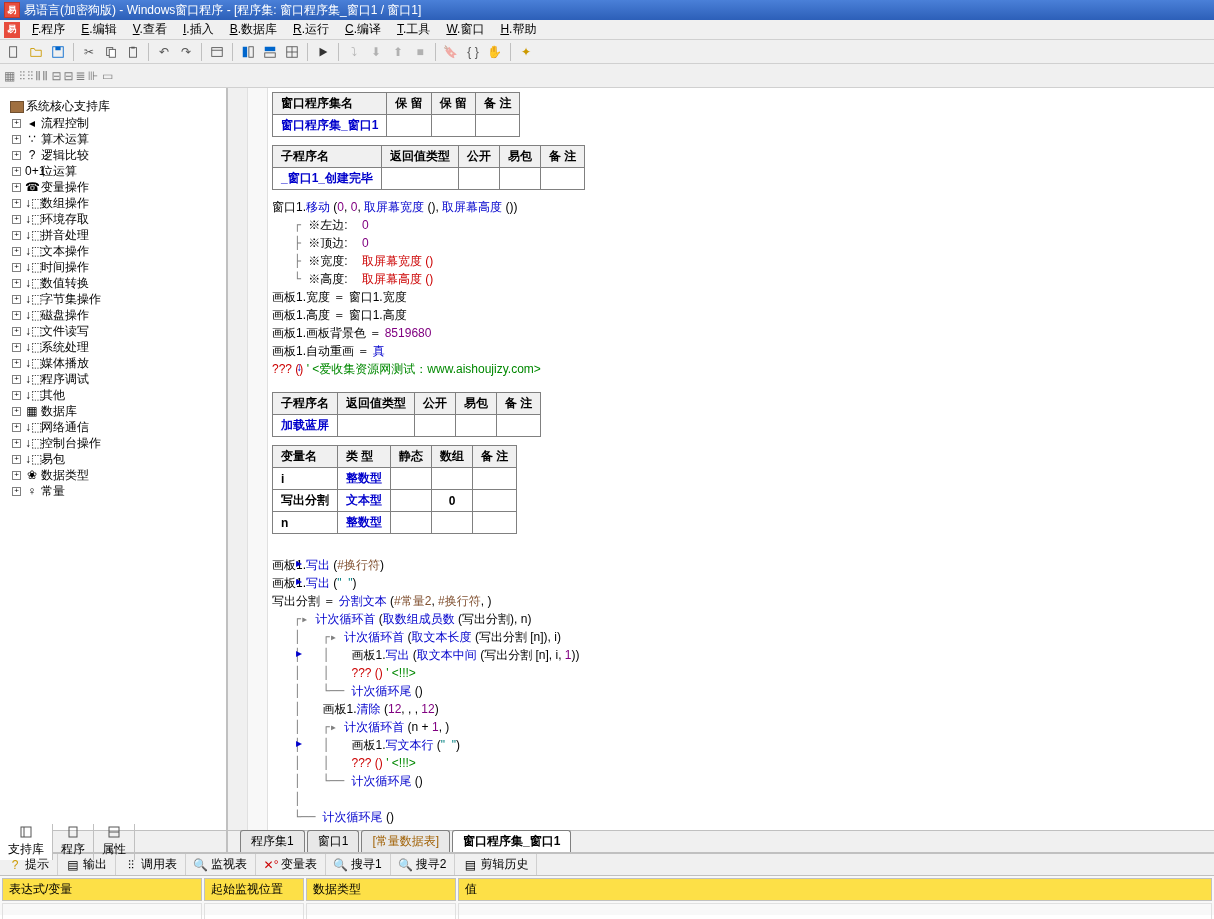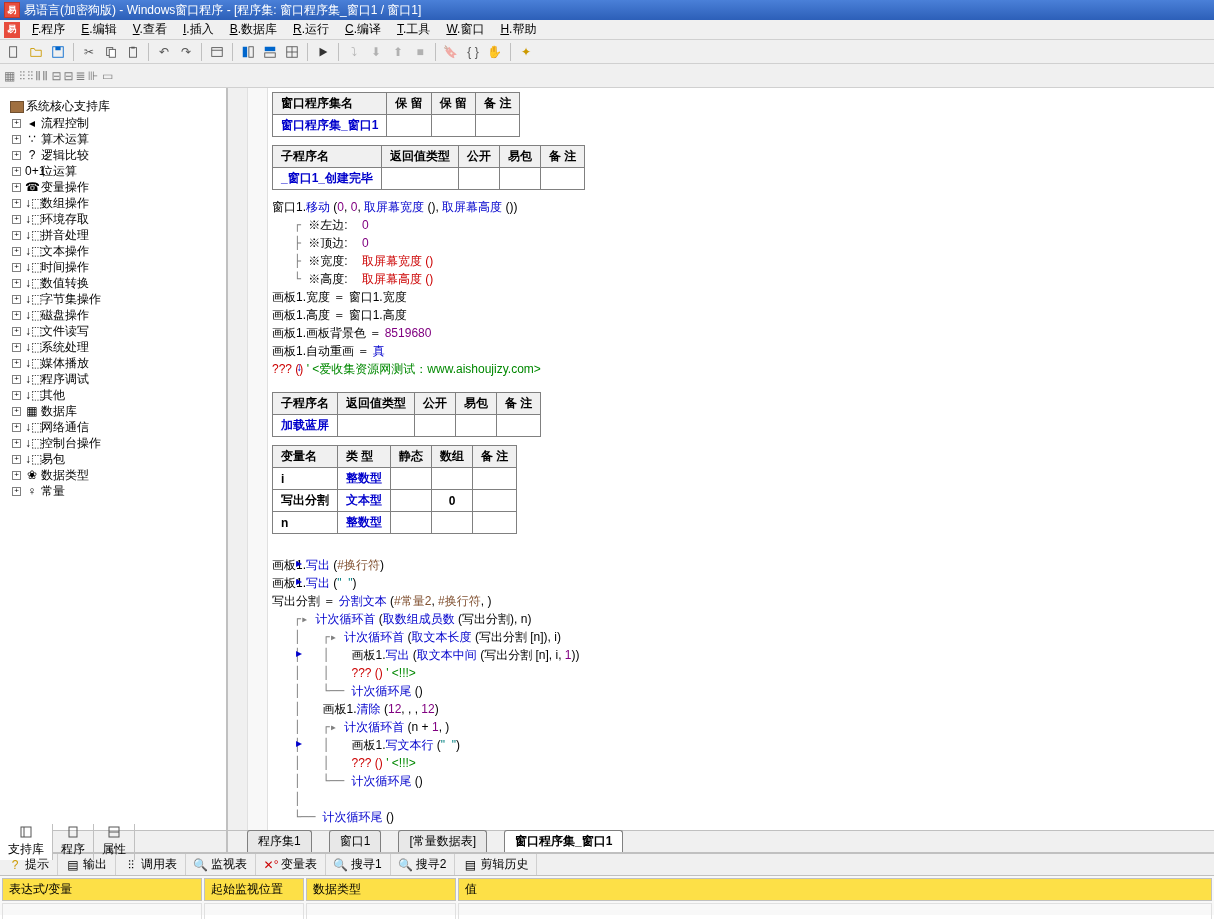--- a/index.html
+++ b/index.html
@@ -35,24 +35,24 @@
 table.grid th, table.grid td { border: 1px solid #808080; padding: 2px 8px; text-align: left; font-weight: bold; }
 table.grid th { background: #f0f0f0; }
 .blue { color: #0000cc; }
 .red { color: #cc0000; }
 .green { color: #008800; }
 .purple { color: #800080; }
 .teal { color: #008080; }
 .brown { color: #805030; }
 .code-line { line-height: 18px; white-space: pre; font-family: "Microsoft YaHei", monospace; }
 .tree-guide { color: #808080; font-family: monospace; }
-.content-tabs { height: 22px; border-top: 1px solid #c0c0c0; display: flex; align-items: flex-end; background: #f0f0f0; padding-left: 19px; gap: 15px; }
+.content-tabs { height: 22px; border-top: 1px solid #c0c0c0; display: flex; align-items: flex-end; background: #f0f0f0; padding-left: 12px; }
 .ctab { padding: 2px 10px; border: 1px solid #808080; border-bottom: none; background: #e8e8e8; margin-right: 2px; cursor: pointer; border-radius: 3px 3px 0 0; }
 .ctab.active { background: #fff; font-weight: bold; }
-.ctab.highlight { color: #000000; }
+.ctab.highlight { color: #a16207; }
 .bottom-panel { height: 63px; border-top: 2px solid #c0c0c0; background: #f8f8f8; }
 .bottom-tabs { height: 22px; display: flex; align-items: center; border-bottom: 1px solid #c0c0c0; background: #f0f0f0; }
 .btab { padding: 2px 8px; display: flex; align-items: center; gap: 3px; cursor: pointer; border-right: 1px solid #d0d0d0; }
 .btab .bicon { width: 14px; height: 14px; display: flex; align-items: center; justify-content: center; }
 .watch-table { width: 100%; }
 .watch-table th { border: 1px solid #c0c0c0; background: #fde047; text-align: left; padding: 2px 6px; font-weight: normal; }
 .watch-table td { border: 1px solid #e0e0e0; padding: 2px 6px; height: 18px; }
 .arrow-marker { color: #0000cc; position: absolute; left: 24px; }
 </style>
 </head>

